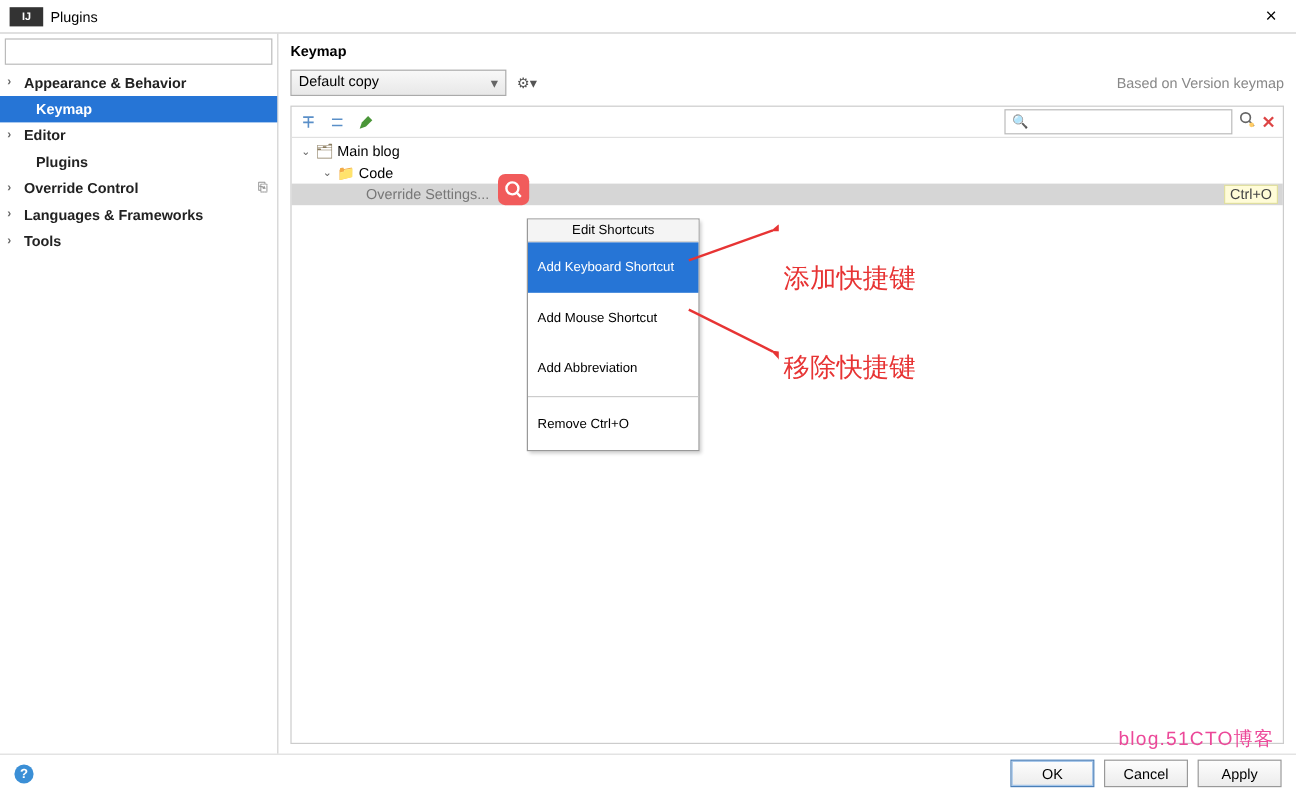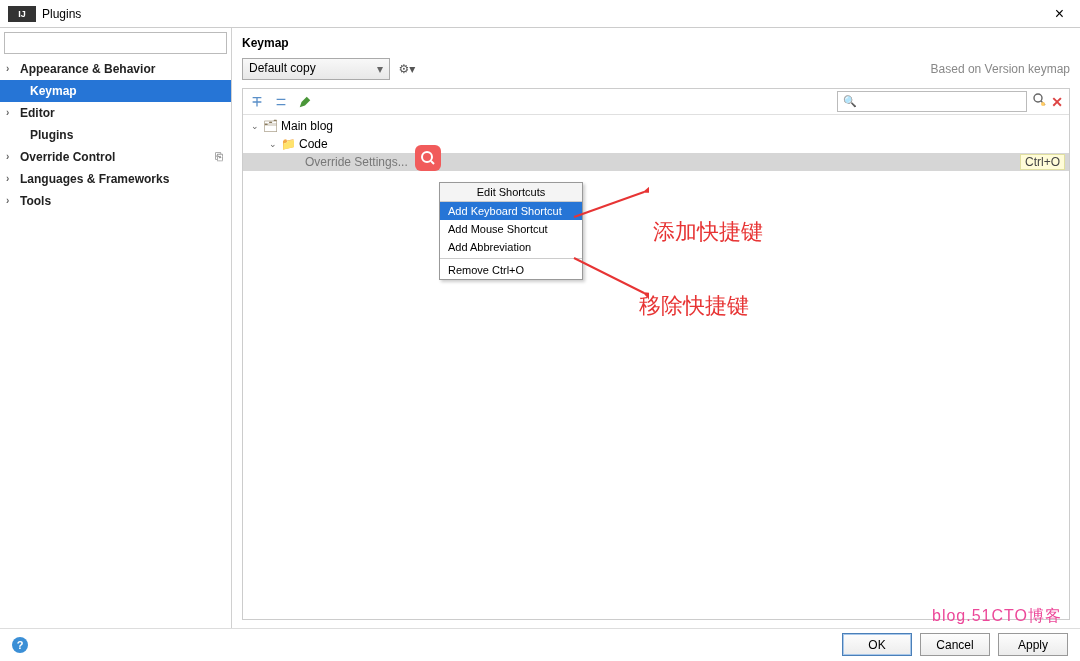--- a/index.html
+++ b/index.html
@@ -14,21 +14,21 @@
     .search-glass { position: absolute; left: 10px; top: 10px; font-size: 11px; color: #888; }
     .nav { flex: 1; }
     .nav-item { padding: 4px 8px 4px 20px; cursor: pointer; position: relative; font-weight: bold; color: #222; }
     .nav-item.child { padding-left: 30px; }
     .nav-item.selected { background: #2675d6; color: #fff; }
     .nav-item .arrow { position: absolute; left: 6px; top: 5px; color: #666; font-size: 10px; }
     .vcs-badge { position: absolute; right: 8px; top: 5px; color: #999; font-size: 10px; }
     .content { flex: 1; display: flex; flex-direction: column; padding: 6px 10px 0 10px; position: relative; }
     .content-title { font-weight: bold; padding: 2px 0 8px 0; }
     .keymap-row { display: flex; align-items: center; gap: 6px; margin-bottom: 8px; }
-    .keymap-select { width: 148px; height: 22px; border: 1px solid #aaa; background: linear-gradient(#f8f8f8, #e8e8e8); padding: 2px 18px 2px 6px; position: relative; }
+    .keymap-select { width: 180px; height: 22px; border: 1px solid #aaa; background: linear-gradient(#f8f8f8, #e8e8e8); padding: 2px 18px 2px 6px; position: relative; }
     .keymap-select::after { content: "▾"; position: absolute; right: 6px; top: 3px; color: #666; }
     .gear-btn { width: 22px; height: 22px; display: flex; align-items: center; justify-content: center; color: #555; cursor: pointer; }
     .based-on { margin-left: auto; color: #888; }
     .tree-panel { border: 1px solid #ccc; flex: 1; background: #fff; position: relative; margin-bottom: 8px; }
     .tree-toolbar { height: 26px; border-bottom: 1px solid #e0e0e0; display: flex; align-items: center; padding: 0 6px; gap: 8px; }
     .tb-icon { width: 16px; height: 16px; display: flex; align-items: center; justify-content: center; color: #5a8fc8; cursor: pointer; }
     .tb-icon.green { color: #4a9638; }
     .tree-search { position: absolute; right: 6px; top: 2px; display: flex; align-items: center; gap: 4px; }
     .tree-search-input { width: 190px; height: 21px; border: 1px solid #bbb; padding: 2px 4px 2px 18px; }
     .tree-search-glass { position: absolute; left: 6px; top: 4px; color: #888; font-size: 11px; }
@@ -39,21 +39,21 @@
     .tree-row .exp { width: 12px; color: #666; font-size: 9px; }
     .tree-row .folder-icon { width: 16px; color: #8a7b5e; margin-right: 2px; }
     .tree-row.selected-row { background: #d6d6d6; color: #777; }
     .tree-row.selected-row .shortcut { margin-left: auto; background: #fffcd8; color: #444; padding: 0 4px; margin-right: 4px; border: 1px solid #e0dfa0; }
     .indent-1 { padding-left: 26px; }
     .indent-2 { padding-left: 48px; }
     .watermark-badge { position: absolute; left: 172px; top: 56px; width: 26px; height: 26px; background: #f15b5b; border-radius: 6px; display: flex; align-items: center; justify-content: center; }
     .watermark-badge svg { width: 16px; height: 16px; }
     .context-menu { position: absolute; left: 196px; top: 93px; width: 144px; background: #fff; border: 1px solid #999; box-shadow: 2px 2px 3px rgba(0,0,0,0.2); }
     .cm-header { text-align: center; padding: 3px 0; border-bottom: 1px solid #ccc; background: #f4f4f4; font-size: 11px; }
-    .cm-item { padding: 3px 8px; font-size: 11px; cursor: pointer; }
+    .cm-item { padding: 15px 8px; font-size: 11px; cursor: pointer; }
     .cm-item.hover { background: #2675d6; color: #fff; }
     .cm-sep { border-top: 1px solid #ccc; margin: 2px 0; }
     .annotation { position: absolute; color: #e73434; font-size: 22px; }
     .arrow-svg { position: absolute; }
     .footer { height: 32px; display: flex; align-items: center; padding: 0 12px; border-top: 1px solid #ddd; }
     .help-icon { width: 16px; height: 16px; border-radius: 50%; background: #3b8fd6; color: #fff; display: flex; align-items: center; justify-content: center; font-size: 11px; font-weight: bold; cursor: pointer; }
     .footer-btns { margin-left: auto; display: flex; gap: 8px; }
     .btn { min-width: 70px; height: 23px; border: 1px solid #999; background: linear-gradient(#fdfdfd,#ececec); display: flex; align-items: center; justify-content: center; cursor: pointer; font-size: 12px; }
     .btn.primary { border: 1px solid #4a7fb8; box-shadow: 0 0 0 1px #a7c7ea inset; }
     .watermark-text { position: absolute; right: 18px; bottom: 34px; color: #ec4899; font-size: 16px; letter-spacing: 1px; }
@@ -170,21 +170,21 @@
       <div class="annotation" style="left:410px; top:128px;">添加快捷键</div>
 
       <svg class="arrow-svg" style="left:326px; top:164px;" width="80" height="50">
         <defs>
             <marker id="ah2" markerWidth="8" markerHeight="8" refX="7" refY="3" orient="auto">
               <path d="M0,0 L8,3 L0,6 Z" fill="#e73434"></path>
             </marker>
           </defs>
         <path d="M75 40 L5 5" stroke="#e73434" stroke-width="2" fill="none" marker-start="url(#ah2)"></path>
       </svg>
-      <div class="annotation" style="left:396px; top:202px;">移除快捷键</div>
+      <div class="annotation" style="left:410px; top:202px;">移除快捷键</div>
     </div>
   </div>
 </div>
 
 <div class="footer">
   <div class="help-icon">?</div>
   <div class="footer-btns">
     <div class="btn primary">OK</div>
     <div class="btn">Cancel</div>
     <div class="btn">Apply</div>

